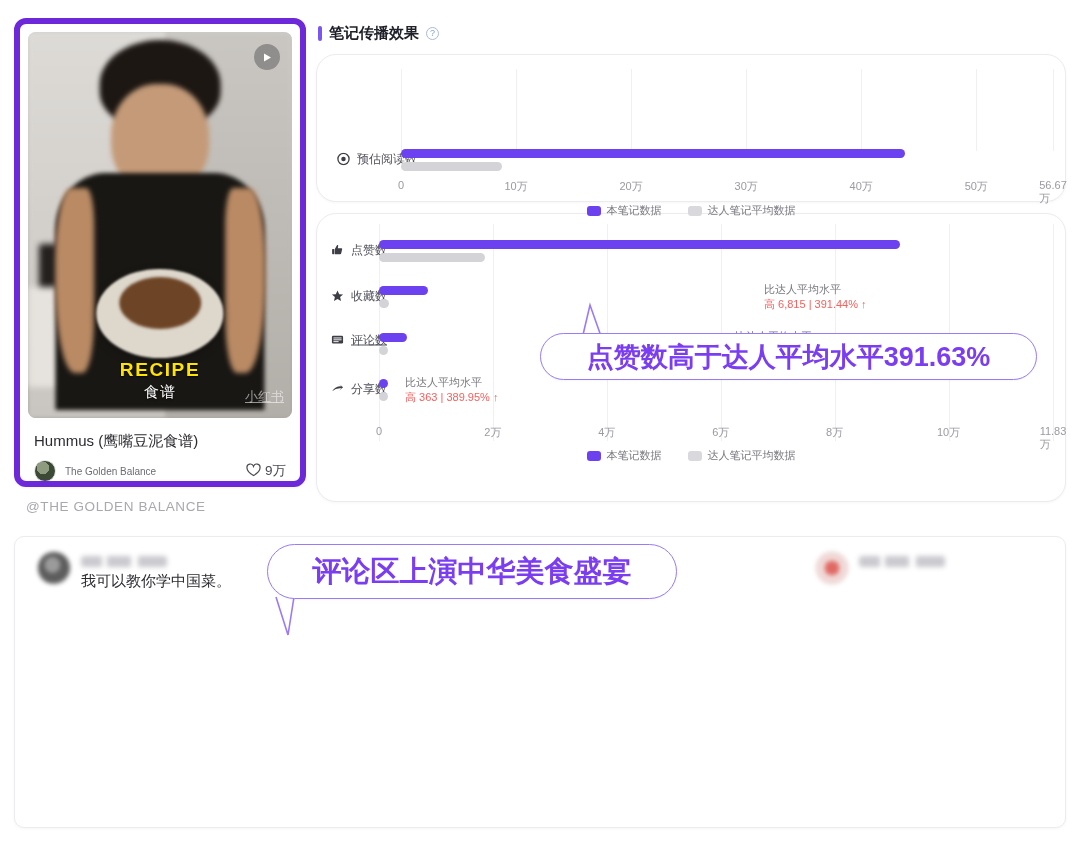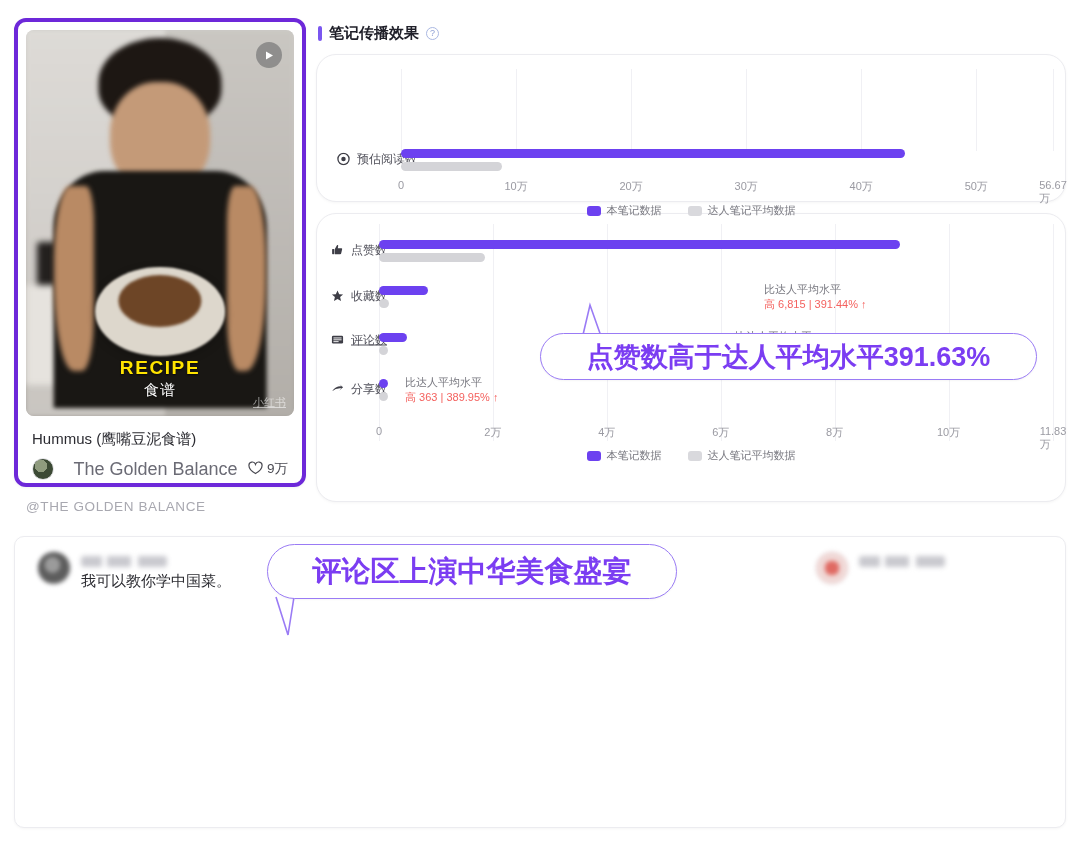--- a/index.html
+++ b/index.html
@@ -8,21 +8,21 @@
     width: 1080px; height: 842px;
     background: #ffffff;
     font-family: "Liberation Sans", "DejaVu Sans", sans-serif;
     overflow: hidden;
   }
   .page { position: relative; width: 1080px; height: 842px; background:#fff; }
 
   
   .video-card {
     position: absolute; left: 14px; top: 18px; width: 292px; height: 469px;
-    background:#fff; border:4px solid #6d28d9; border-radius: 12px;
+    background:#fff; border:6px solid #6d28d9; border-radius: 12px;
     box-shadow: 0 1px 3px rgba(0,0,0,.05);
     overflow: hidden;
   }
   .thumb {
     position: relative; margin: 8px; height: 386px; border-radius: 8px; overflow: hidden;
     background: linear-gradient(180deg,#cfcdc9 0%, #c9c6c1 34%, #b9b5af 60%, #a8a49e 100%);
   }
   .thumb .wall {
     position:absolute; inset:0;
     background:
@@ -92,33 +92,33 @@
   }
   .overlay-recipe {
     font-size:19px; font-weight:bold; color:#ffe400; letter-spacing:1.6px;
     text-shadow: 0 1px 2px rgba(0,0,0,.75);
   }
   .overlay-sub {
     margin-top:2px; font-size:15px; color:#fff; letter-spacing:1px;
     text-shadow: 0 1px 2px rgba(0,0,0,.7);
   }
   .thumb-watermark {
-    position:absolute; right:8px; bottom:6px; font-size:11px; color:rgba(255,255,255,.55);text-decoration:underline;
+    position:absolute; right:8px; bottom:12px; font-size:13px; color:rgba(255,255,255,.55);text-decoration:underline;
   }
   .card-meta { padding: 4px 14px 0 14px; }
   .card-title {
     font-size:15px; color:#2b2b31; line-height:22px; margin-bottom:8px;
   }
   .card-author-row { display:flex; align-items:center; }
   .avatar-sm {
     width:22px; height:22px; border-radius:50%; flex:0 0 auto; margin-right:9px;
     background: radial-gradient(circle at 40% 35%, #8f9b7e 0 35%, #3c4a35 36% 100%);
     border:1px solid #e3e3e6;
   }
-  .author-name { font-size:18px; color:#6b6b75; flex:1 1 auto;text-align:center; }
+  .author-name { font-size:10px; color:#6b6b75; flex:1 1 auto; }
   .like-wrap { display:flex; align-items:center; gap:4px; font-size:13.5px; color:#4a4a52; }
   .caption-below {
     position:absolute; left:26px; top:499px;
     font-size:13.5px; color:#a8a8b0; letter-spacing:.6px;
   }
 
   
   .right-panel { position:absolute; left:316px; top:18px; width:750px; }
   .panel-title-row { display:flex; align-items:center; gap:7px; padding-left:2px; height:30px; }
   .title-bar { width:4px; height:15px; background:#7a56f0; border-radius:2px; }

